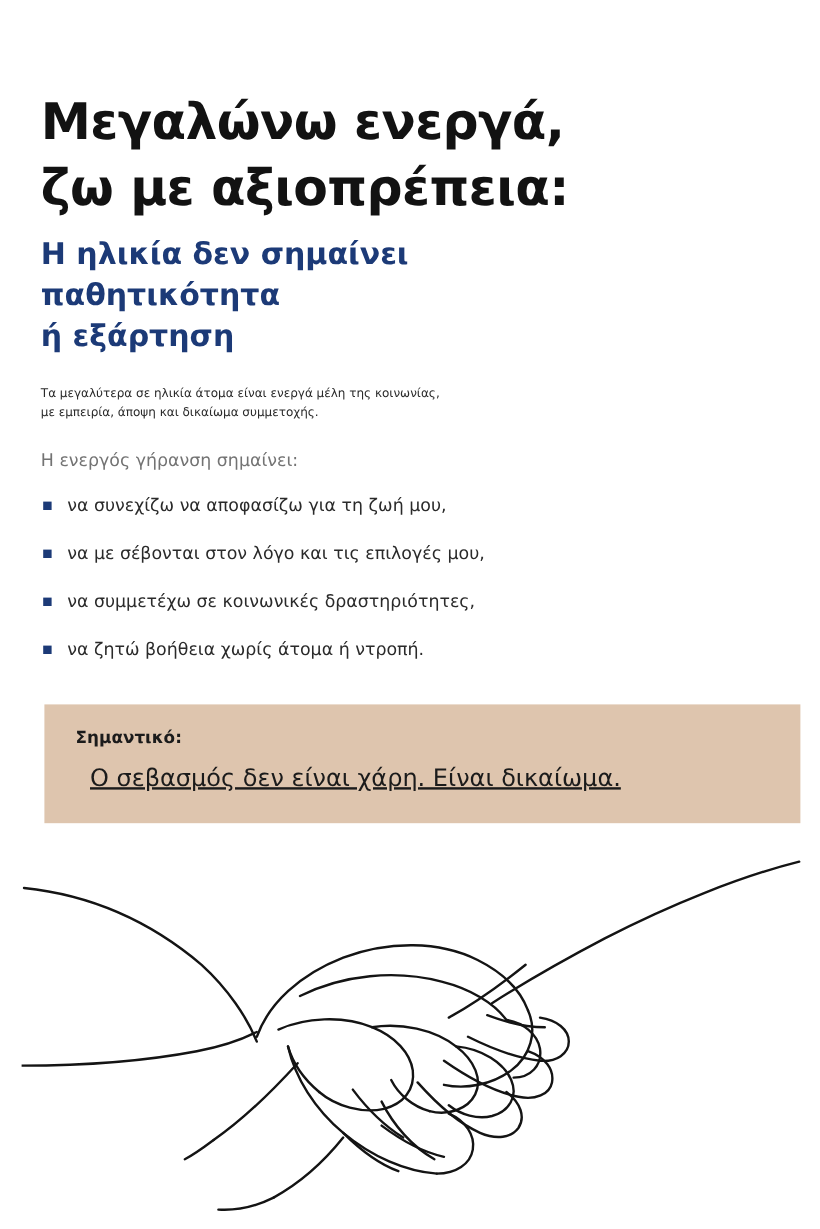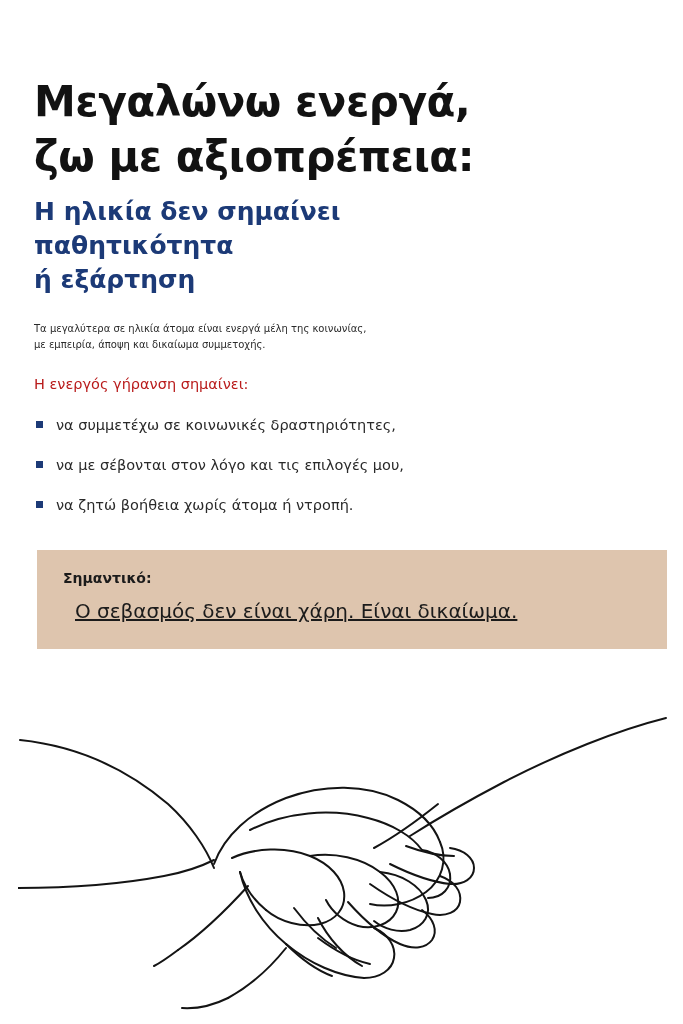--- a/index.html
+++ b/index.html
@@ -49,21 +49,21 @@
     line-height: 1.58;
     color: #2a2a2a;
     margin: 0 0 22px 0;
     white-space: pre-line;
     max-width: 580px;
   }
 
   .lead-in {
     font-size: 14.5px;
     line-height: 1.5;
-    color: #b91c1c;
+    color: #737373;
     margin: 0 0 16px 0;
   }
 
   .bullets {
     list-style: none;
     margin: 0 0 34px 0;
     padding: 0;
   }
   .bullets li {
     position: relative;
@@ -129,28 +129,29 @@
 ή εξάρτηση</h2>
 
   <p class="lede">Τα μεγαλύτερα σε ηλικία άτομα είναι ενεργά μέλη της κοινωνίας,
 με εμπειρία, άποψη και δικαίωμα συμμετοχής.</p>
 
   <p class="lead-in">Η ενεργός γήρανση σημαίνει:</p>
 
   <ul class="bullets">
     <li>
       <span class="sq"></span>
+      <span>να συνεχίζω να αποφασίζω για τη ζωή μου,</span>
+    </li>
+    <li>
+      <span class="sq"></span>
+      <span>να με σέβονται στον λόγο και τις επιλογές μου,</span>
     </li>
     <li>
       <span class="sq"></span>
       <span>να συμμετέχω σε κοινωνικές δραστηριότητες,</span>
-    </li>
-    <li>
-      <span class="sq"></span>
-      <span>να με σέβονται στον λόγο και τις επιλογές μου,</span>
     </li>
     <li>
       <span class="sq"></span>
       <span>να ζητώ βοήθεια χωρίς άτομα ή ντροπή.</span>
     </li>
   </ul>
 
   <div class="callout">
     <div class="callout-label">Σημαντικό:</div>
     <div class="callout-text">Ο σεβασμός δεν είναι χάρη. Είναι δικαίωμα.</div>

